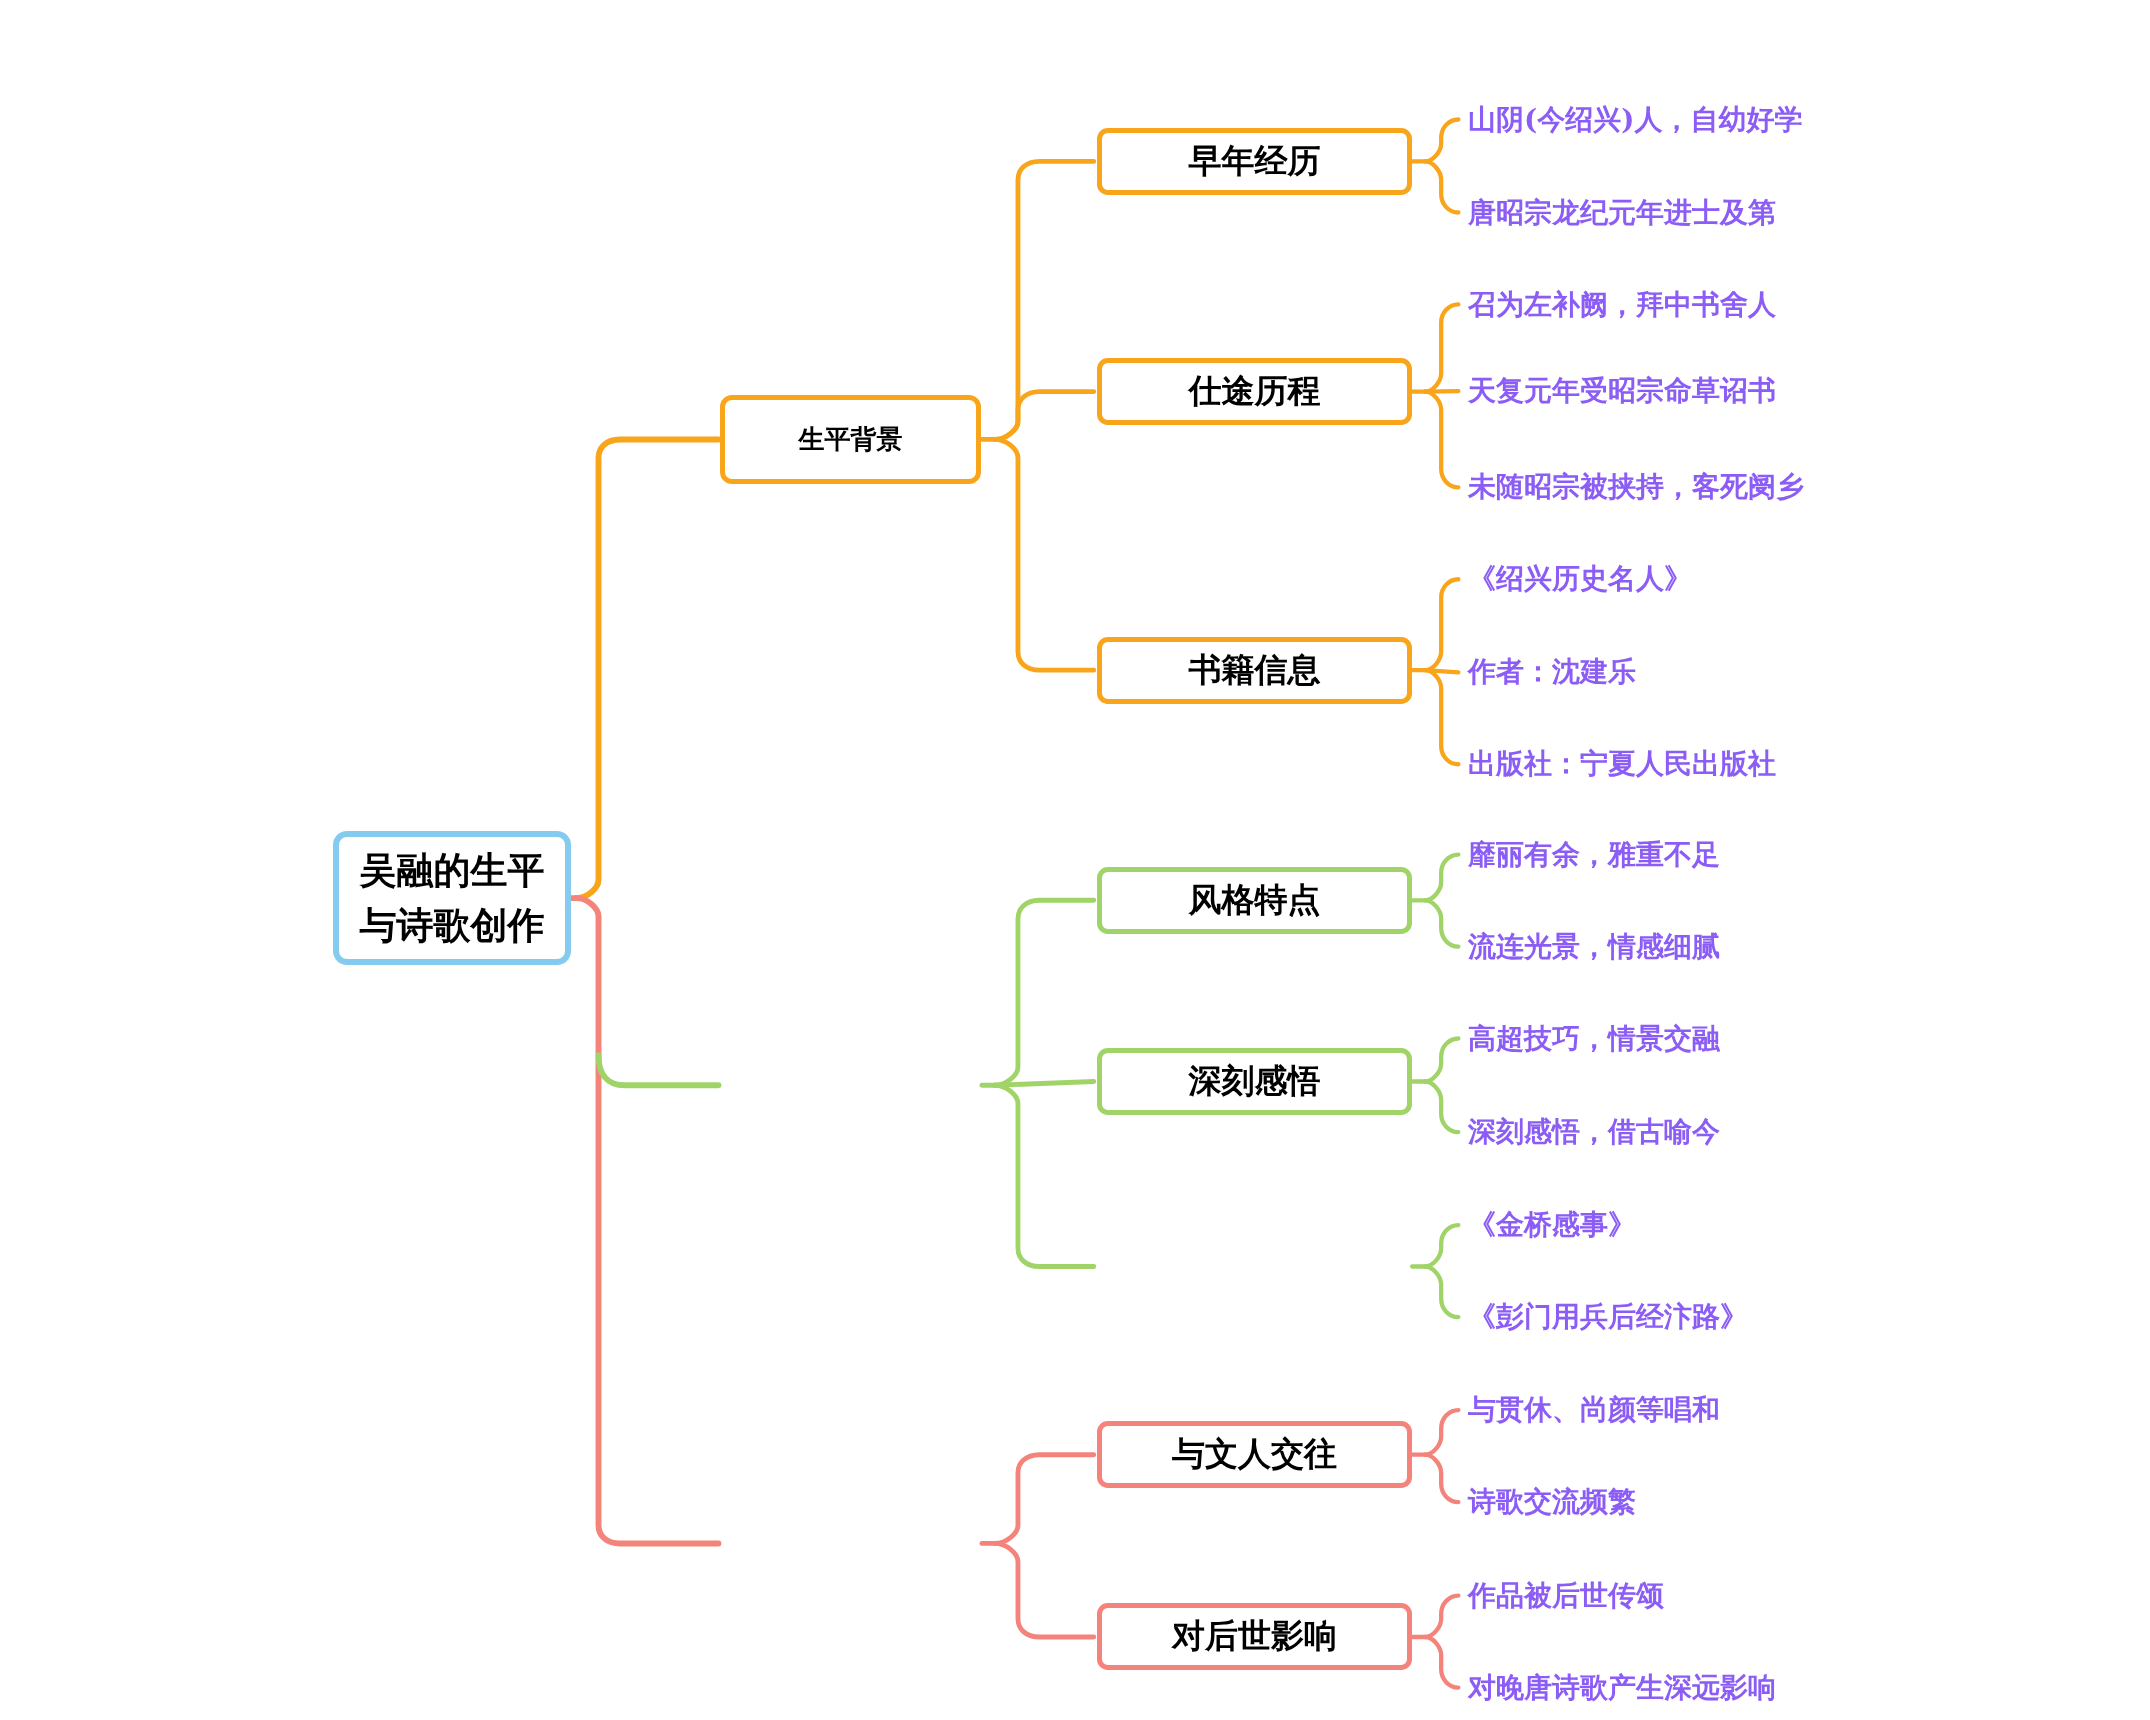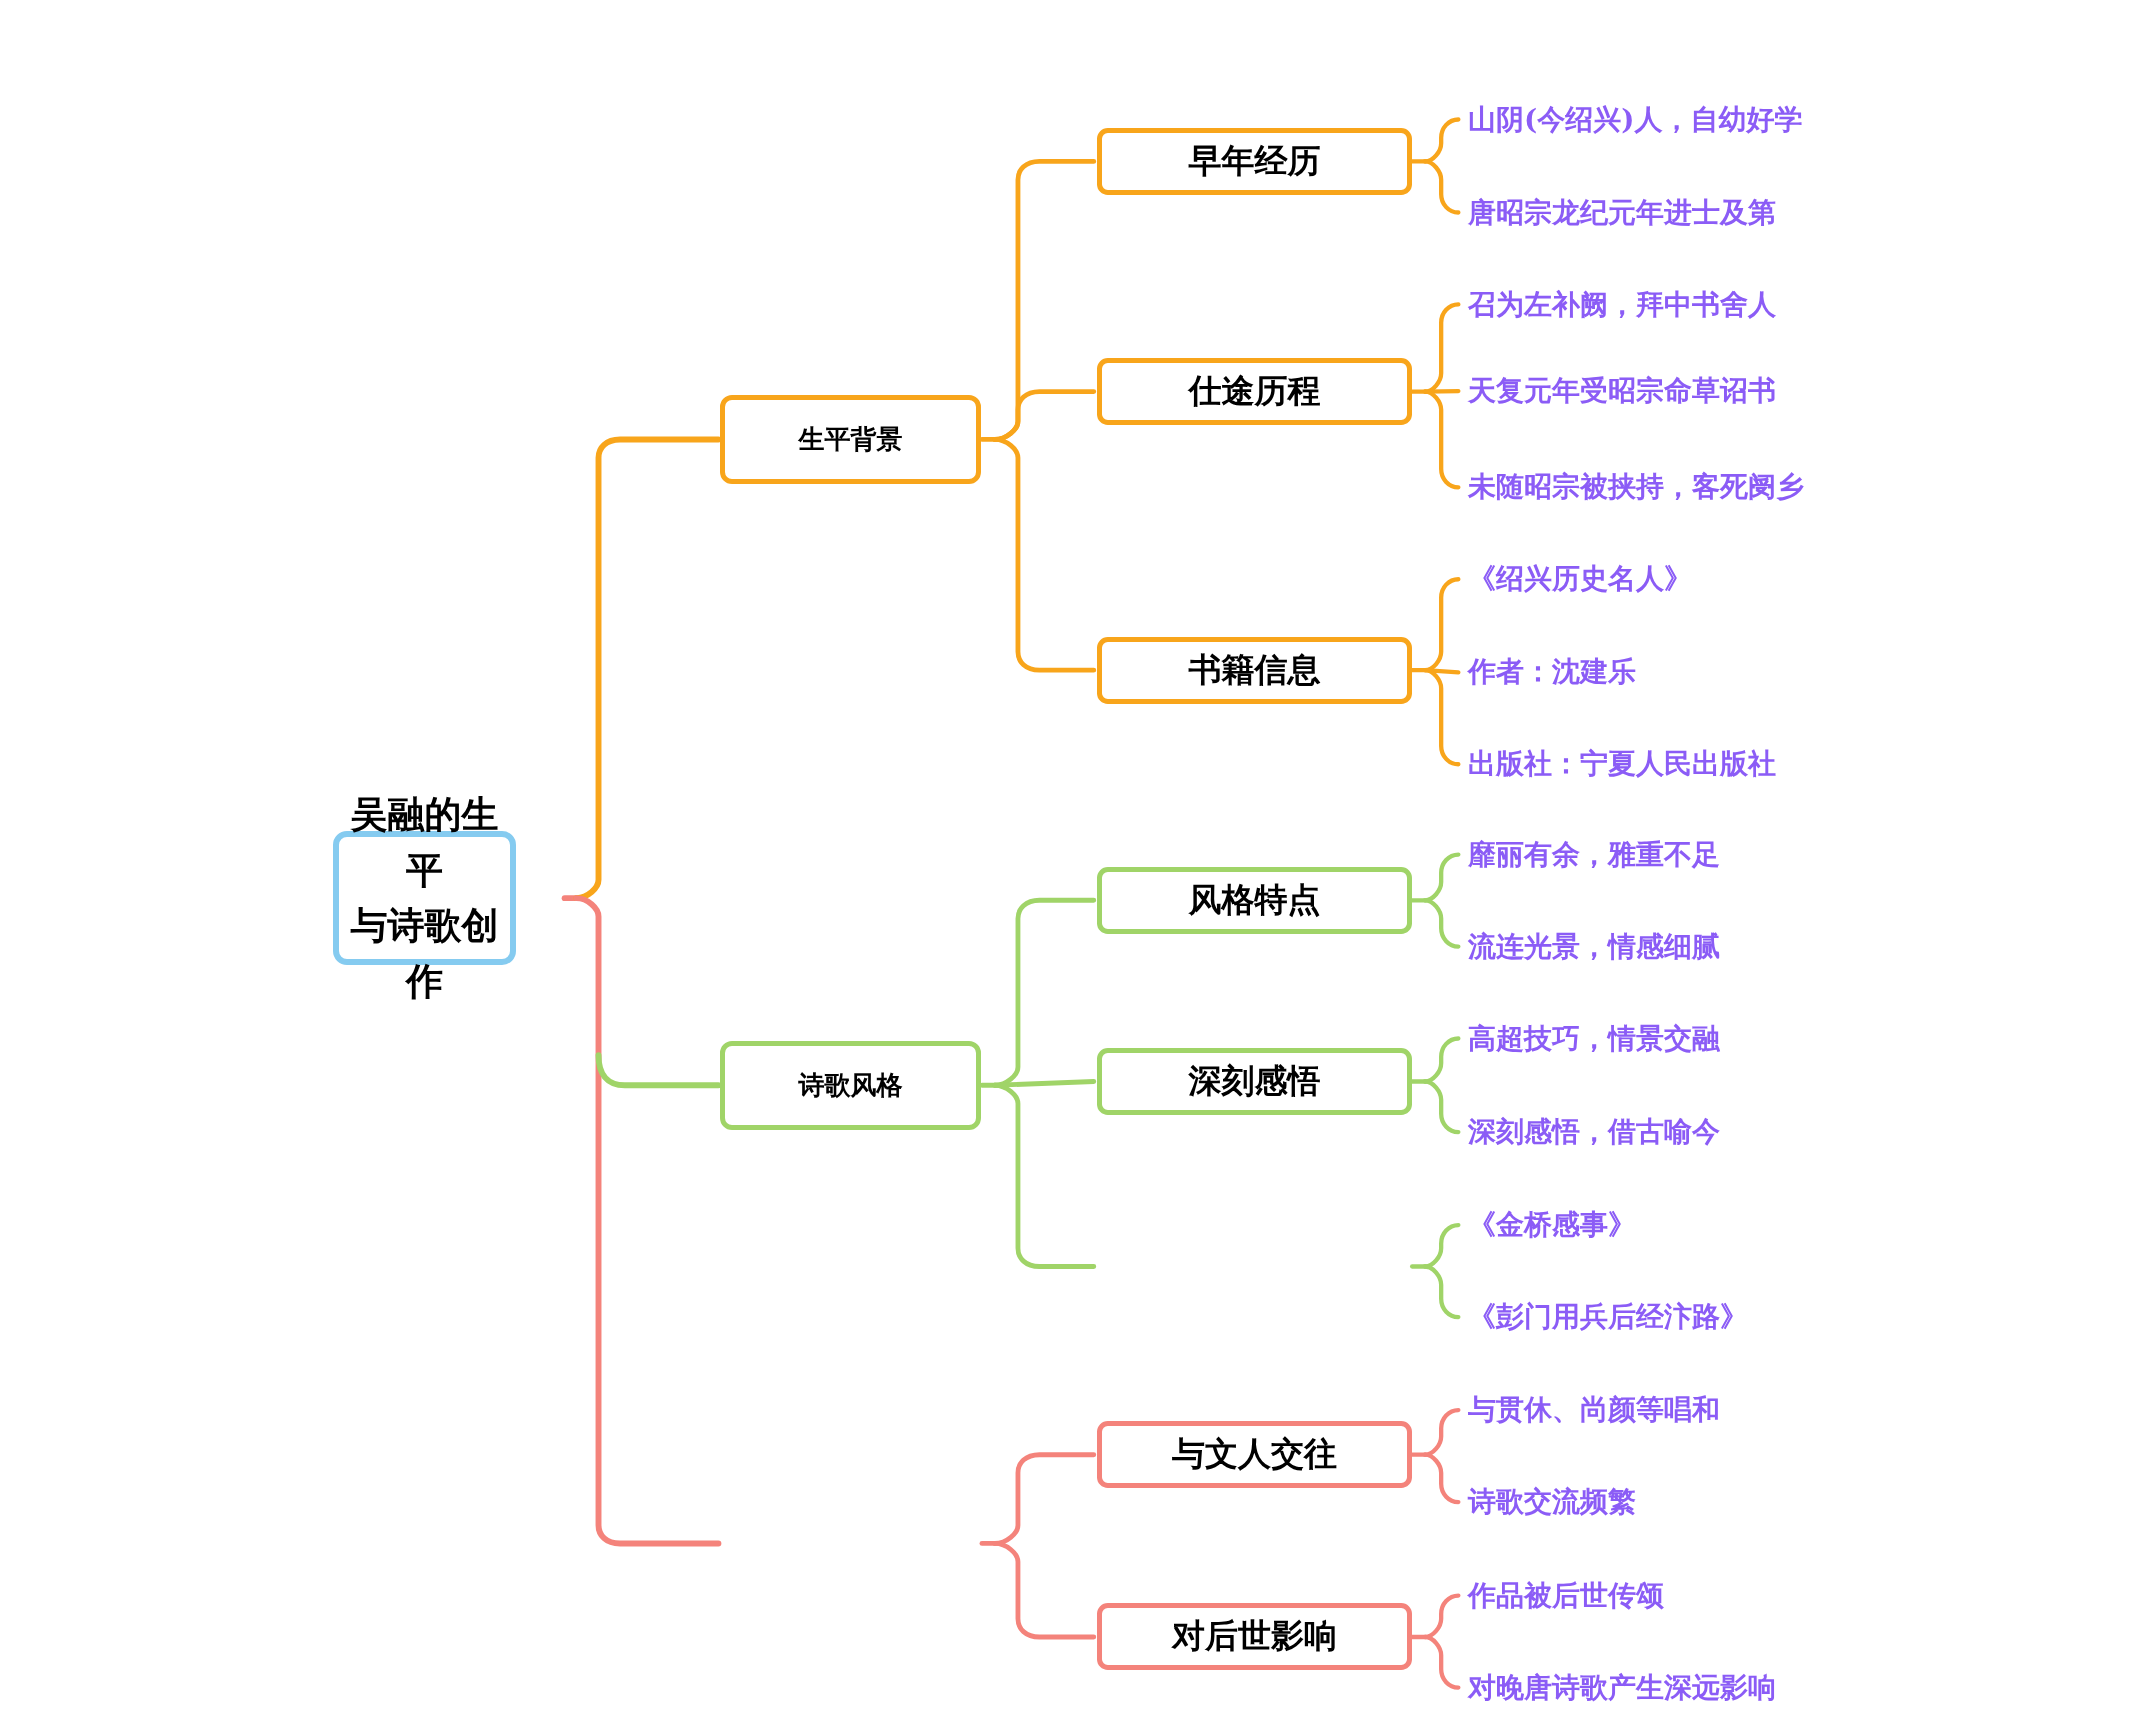--- a/index.html
+++ b/index.html
@@ -7,21 +7,21 @@
     position:relative;width:2151px;height:1721px;background:#ffffff;overflow:hidden;
     font-family:"DejaVu Serif","Liberation Serif",serif;color:#000;
   }
   #wires{position:absolute;left:0;top:0;width:2151px;height:1721px;}
   .node{
     position:absolute;box-sizing:border-box;background:#ffffff;
     display:flex;align-items:center;justify-content:center;text-align:center;
     font-weight:bold;color:#000;
   }
   .root{
-    left:333px;top:831px;width:183px;height:134px;
+    left:333px;top:831px;width:238px;height:134px;
     border:6.5px solid #85CBF0;border-radius:14px;font-size:37px;line-height:1.5;
     white-space:pre-line;
   }
   .l1{left:720px;width:261px;height:89px;border:5.4px solid;border-radius:12px;font-size:26px;}
   .l2{left:1097px;width:315px;height:67px;border:5.4px solid;border-radius:10.8px;font-size:33px;}
   .leaf{
     position:absolute;left:1468px;height:33px;line-height:33px;font-size:28px;
     font-weight:bold;white-space:nowrap;color:#8b5cf6;
   }
 </style>
@@ -70,21 +70,20 @@
       <path d="M 2650 2705 C 2665 2705, 2680 2686.3, 2680 2671 L 2680 2656 C 2680 2637.3, 2694 2622, 2712 2622 L 2712 2622" stroke="#F4837B" stroke-width="8" stroke-linecap="round" fill="none"></path>
       <path d="M 2650 2705 C 2665 2705, 2680 2723.7, 2680 2739 L 2680 2759 C 2680 2777.7, 2694 2793, 2712 2793 L 2712 2793" stroke="#F4837B" stroke-width="8" stroke-linecap="round" fill="none"></path>
       <path d="M 2650 3044 C 2665 3044, 2680 3025.3, 2680 3010 L 2680 3001 C 2680 2982.3, 2694 2967, 2712 2967 L 2712 2967" stroke="#F4837B" stroke-width="8" stroke-linecap="round" fill="none"></path>
       <path d="M 2650 3044 C 2665 3044, 2680 3062.7, 2680 3078 L 2680 3104 C 2680 3122.7, 2694 3138, 2712 3138 L 2712 3138" stroke="#F4837B" stroke-width="8" stroke-linecap="round" fill="none"></path>
     </svg>
 
   <div class="node root">吴融的生平
 与诗歌创作</div>
 
   <div class="node l1" style="top:395px;border-color:#F8A51B">生平背景</div>
-  <div class="node l1" style="top:1041px;border-color:#A0D468">诗歌风格</div>
 
   <div class="node l2" style="top:128px;border-color:#F8A51B">早年经历</div>
   <div class="node l2" style="top:358px;border-color:#F8A51B">仕途历程</div>
   <div class="node l2" style="top:637px;border-color:#F8A51B">书籍信息</div>
   <div class="node l2" style="top:867px;border-color:#A0D468">风格特点</div>
   <div class="node l2" style="top:1048px;border-color:#A0D468">深刻感悟</div>
   <div class="node l2" style="top:1421px;border-color:#F4837B">与文人交往</div>
   <div class="node l2" style="top:1603px;border-color:#F4837B">对后世影响</div>
 
   <div class="leaf" style="top:103px">山阴(今绍兴)人，自幼好学</div>

